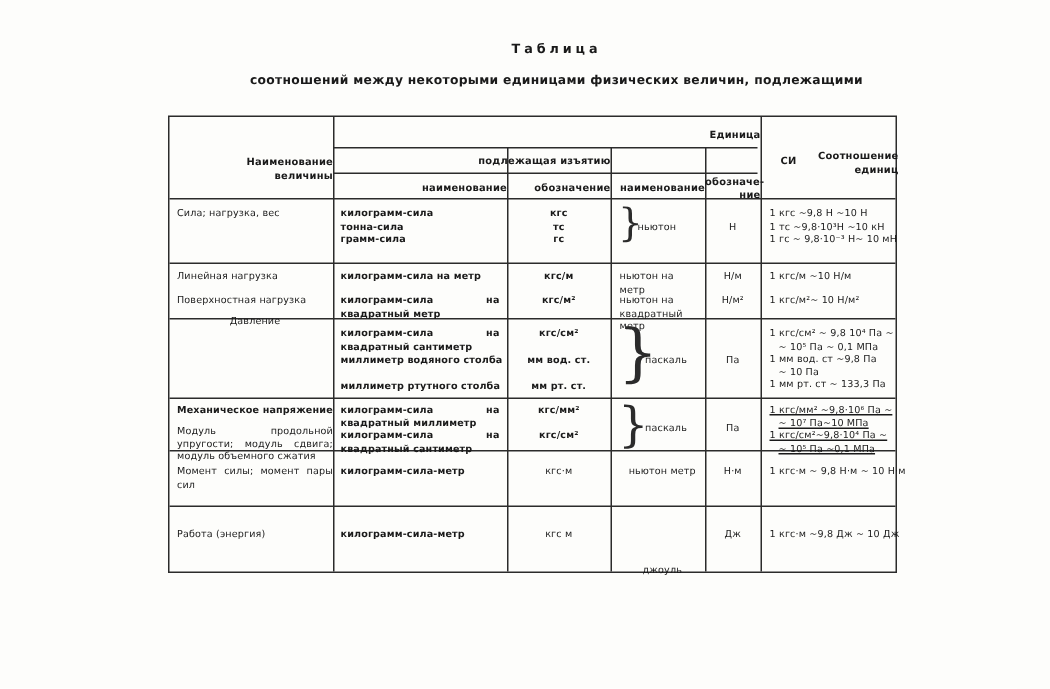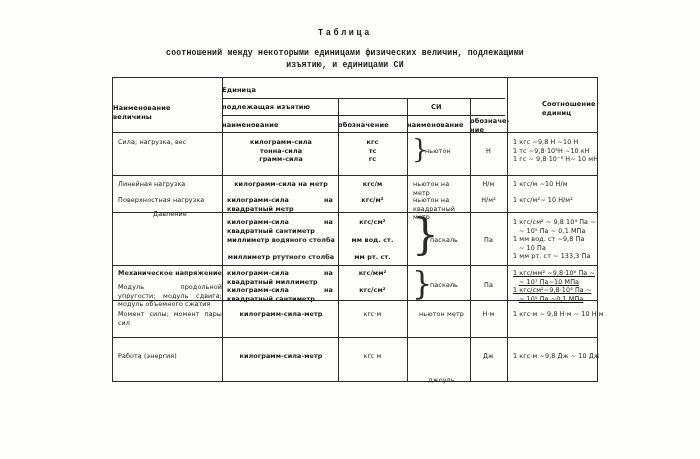--- a/index.html
+++ b/index.html
@@ -18,25 +18,24 @@
   
   #page {
     position: absolute;
     left: 0; top: 0;
     width: 700px; height: 459px;
     background: #fdfdfb;
   }
   
   #title-block {
     position: absolute;
-    left: 102px;
+    left: 128px;
     top: 28px;
     width: 486px;
     text-align: center;
-    font-family: Liberation Mono, monospace;
   }
   .title-main {
     font-size: 8.5px;
     font-weight: bold;
     letter-spacing: 2.6px;
     margin-bottom: 9px;
   }
   .title-sub {
     font-size: 8.2px;
     font-weight: bold;
@@ -69,54 +68,53 @@
     right: 0;
     height: 1px;
     background: #2b2b2b;
   }
 
   
   .hcell {
     position: absolute;
     font-size: 6.6px;
     font-weight: bold;
-    text-align: left;
+    text-align: right;
     line-height: 9px;
     letter-spacing: 0.15px;
   }
   
   .cell {
     position: absolute;
     font-size: 6.4px;
     line-height: 8.6px;
     letter-spacing: 0.1px;
     box-sizing: border-box;
   }
-  .cell.b { font-weight: bold; text-align: center; }
+  .cell.b { font-weight: bold; }
   .cell.c { text-align: center; }
   .cell.j { text-align: justify; }
   .brace {
     position: absolute;
     font-size: 6.4px;
     font-family: "DejaVu Serif", serif;
     line-height: 1;
     color: #2b2b2b;
   }
   .nm { white-space: nowrap; }
 </style>
 </head>
 <body>
 
 <div id="page">
 
   <div id="title-block">
     <div class="title-main">Таблица</div>
     <div class="title-sub">
       <span class="l1">соотношений между некоторыми единицами физических величин, подлежащими</span>
-      <span class="l2">изъятию, и единицами СИ</span>
     </div>
   </div>
 
   <div id="tbl">
 
     <div class="vrule" style="left:109px;  height:303px;"></div>
     <div class="vrule" style="left:225px; height:283px; top:20px;"></div>
     <div class="vrule" style="left:294px; height:283px; top:20px;"></div>
     <div class="vrule" style="left:357px; height:283px; top:20px;"></div>
     <div class="vrule" style="left:394px; height:303px;"></div>
@@ -132,21 +130,21 @@
     <div class="hcell" style="left:109px; top:8px; width:285px;">Единица</div>
     <div class="hcell" style="left:109px; top:25px; width:185px;">подлежащая изъятию</div>
     <div class="hcell" style="left:294px; top:25px; width:100px;margin-left:24px;">СИ</div>
     <div class="hcell" style="left:109px; top:43px; width:116px;">наименование</div>
     <div class="hcell" style="left:225px; top:43px; width:69px;">обозначение</div>
     <div class="hcell" style="left:294px; top:43px; width:63px;">наименование</div>
     <div class="hcell" style="left:357px; top:39px; width:37px;">
       <span>обозначе-</span><br>
       <span>ние</span>
     </div>
-    <div class="hcell" style="left:394px; top:22px; width:92px;padding-left:35px;">
+    <div class="hcell" style="left:394px; top:22px; width:92px;">
       <span>Соотношение</span><br>
       <span>единиц</span>
     </div>
 
     <div class="hrule" style="top:97px;"></div>
     <div class="hrule" style="top:134px;"></div>
     <div class="hrule" style="top:187px;"></div>
     <div class="hrule" style="top:222px;"></div>
     <div class="hrule" style="top:259px;"></div>
 

